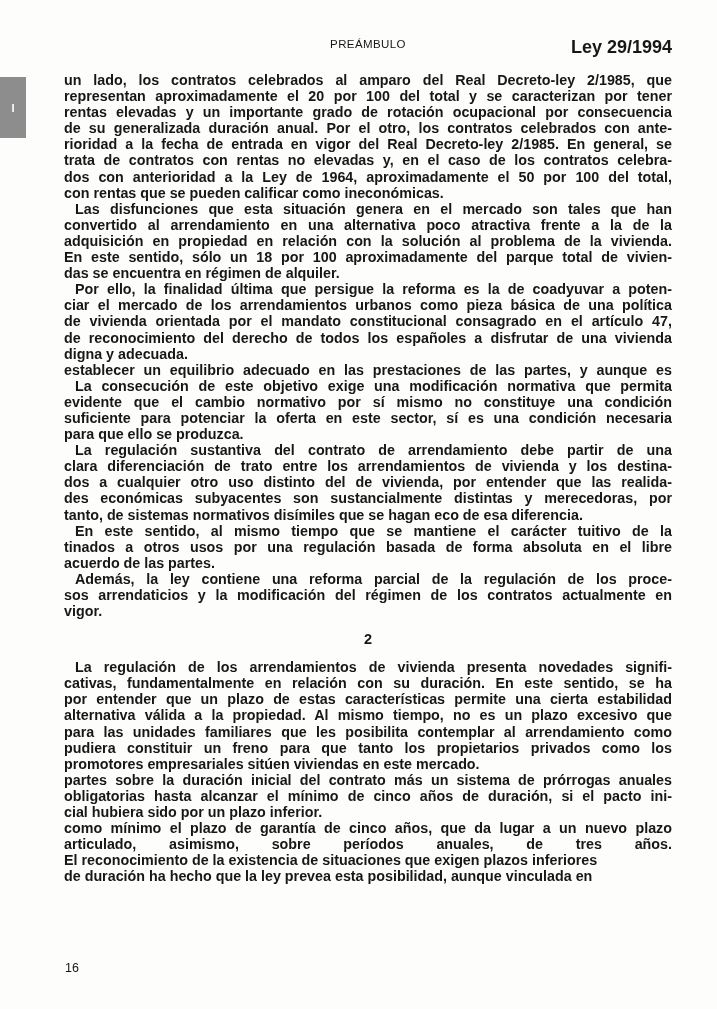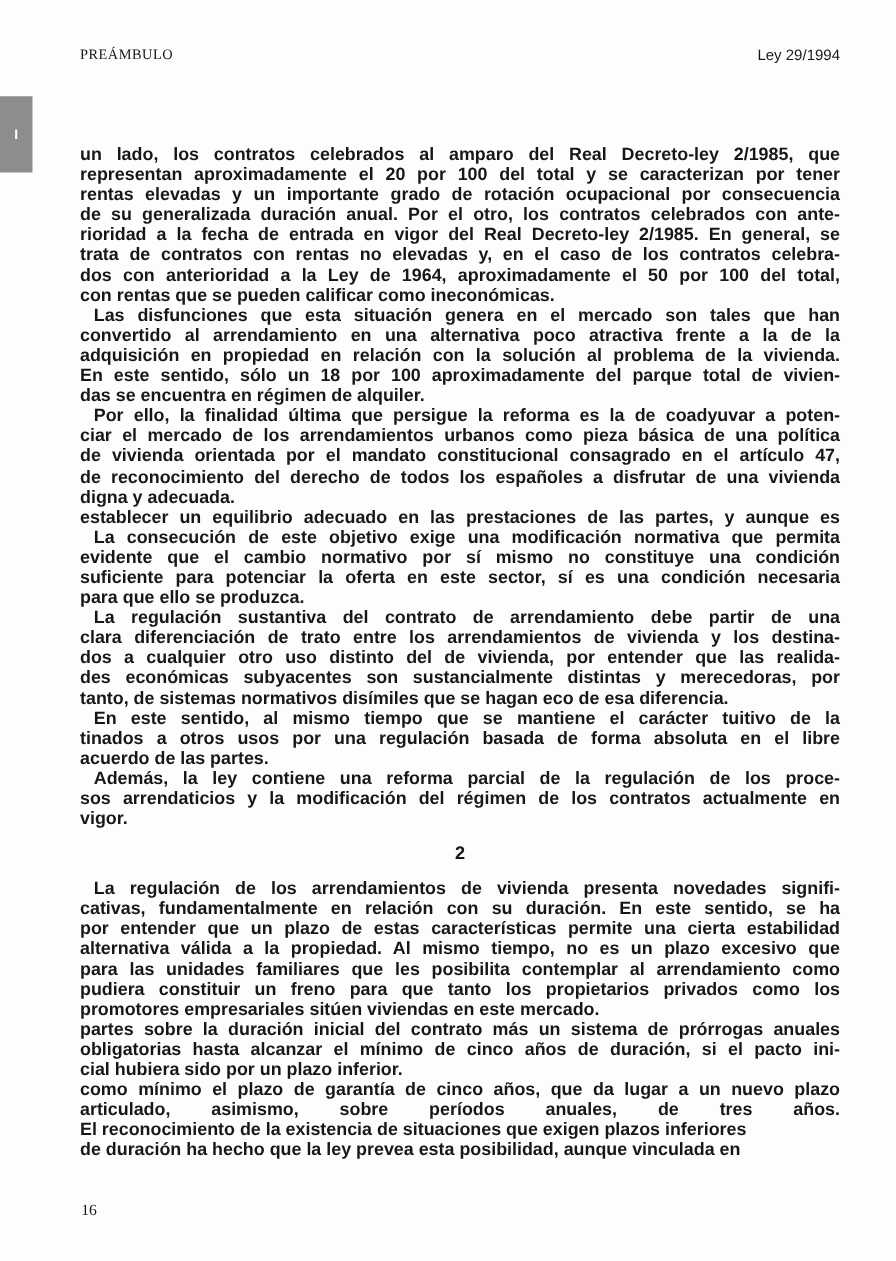--- a/index.html
+++ b/index.html
@@ -20,50 +20,49 @@
     background: #8d8d8d; color: #ffffff;
     display: flex; align-items: center; justify-content: center;
     font-size: 11px; font-weight: 700;
   }
   .page-header {
     position: absolute; left: 64px; top: 38px;
     width: 608px; height: 16px;
     font-size: 11.5px;
   }
   .header-title {
-    display: block; 
-    letter-spacing: 0.4px; font-weight: 400; font-family: Liberation Serif, serif;
+    display: block; text-align: center;
+    letter-spacing: 0.4px; font-weight: 400;
   }
   .header-ref {
     position: absolute; right: 0; top: -1px;
-    font-weight: 400; font-size: 12px; text-align: center;
+    font-weight: 700; font-size: 18px; text-align: center;
   }
   .doc-body {
     position: absolute; left: 64px; top: 72px;
     width: 608px;
     font-size: 14.3px; line-height: 16.1px;
     font-weight: 700;
-    margin-top: 44px;
   }
   .para { margin: 0; }
   .tline {
     text-align: justify;
     text-align-last: justify;
     white-space: normal;
   }
   .tline.last { text-align-last: left; }
   .tline.indent { text-indent: 11px; }
   .section-heading {
     text-align: center; font-weight: 700;
     font-size: 14.5px; line-height: 16px;
     margin: 12px 0 12px 0;
   }
   .page-number {
     position: absolute; left: 65px; top: 961px;
-    font-size: 12.5px; font-weight: 400; font-family: Liberation Serif, serif;
+    font-size: 12.5px; font-weight: 400;
   }
 </style>
 </head>
 <body style="background: rgb(253, 253, 251);">
 
 <div class="page" style="color: rgb(23, 23, 23);">
 
   <div class="side-tab" style="background: rgb(141, 141, 141); color: rgb(255, 255, 255);">
     <span>I</span>
   </div>

